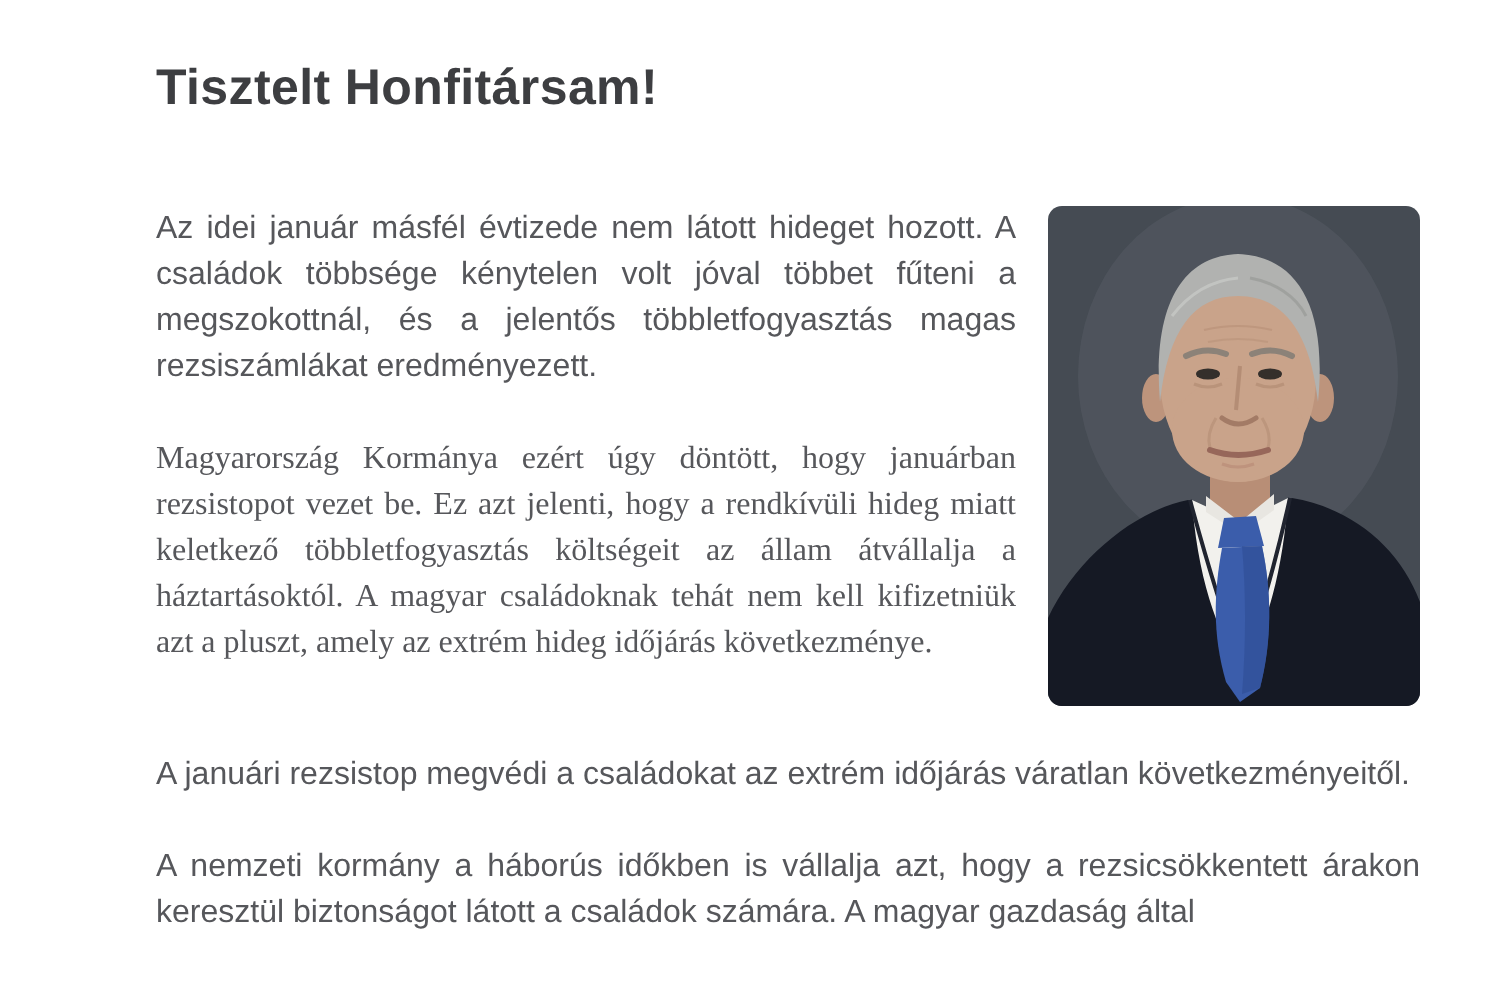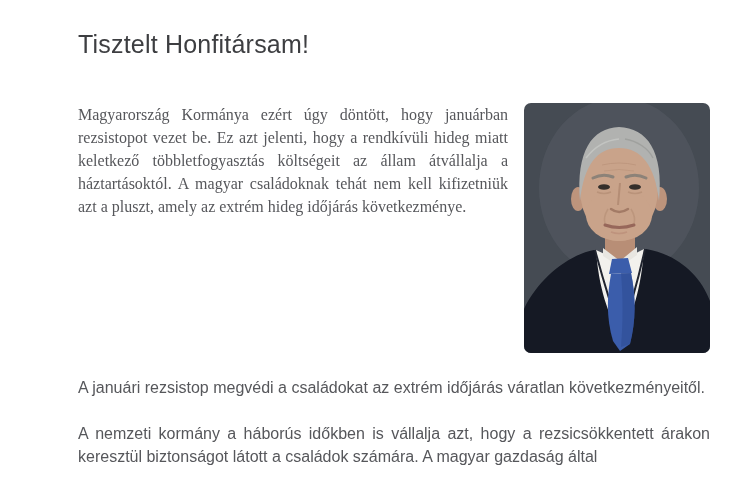--- a/index.html
+++ b/index.html
@@ -15,21 +15,21 @@
     box-sizing: border-box;
     width: 750px;
     height: 500px;
     padding: 30px 40px 0 78px;
     background: #ffffff;
   }
   .salutation {
     margin: 0;
     font-size: 25px;
     line-height: 28px;
-    font-weight: normal;
+    font-weight: bold;
     letter-spacing: 0.2px;
     color: #3d3e41;
   }
   .content {
     margin-top: 45px;
     font-size: 16px;
     line-height: 23px;
     color: #56575b;
     text-align: justify;
   }
@@ -68,20 +68,21 @@
 <body>
 
 <div class="page">
 
   <h1 class="salutation">Tisztelt Honfitársam!</h1>
 
   <div class="content">
 
     <div class="columns">
       <div class="text-col">
+        <p class="para">Az idei január másfél évtizede nem látott hideget hozott. A családok többsége kénytelen volt jóval többet fűteni a megszokottnál, és a jelentős többletfogyasztás magas rezsiszámlákat eredményezett.</p>
         <p class="para">Magyarország Kormánya ezért úgy döntött, hogy januárban rezsistopot vezet be. Ez azt jelenti, hogy a rendkívüli hideg miatt keletkező többletfogyasztás költségeit az állam átvállalja a háztartásoktól. A magyar családoknak tehát nem kell kifizetniük azt a pluszt, amely az extrém hideg időjárás következménye.</p>
       </div>
 
       <figure class="portrait">
         <svg viewBox="0 0 186 250" preserveAspectRatio="none" xmlns="http://www.w3.org/2000/svg" role="img">
 
           <rect x="0" y="0" width="186" height="250" fill="#454b53"></rect>
           <ellipse cx="95" cy="85" rx="80" ry="90" opacity="0.55" fill="#555b64"></ellipse>
 
           <path d="M0,250 L0,206 C14,176 44,152 70,147 L96,157 L122,146 C152,151 176,171 186,198 L186,250 Z" fill="#151924"></path>

